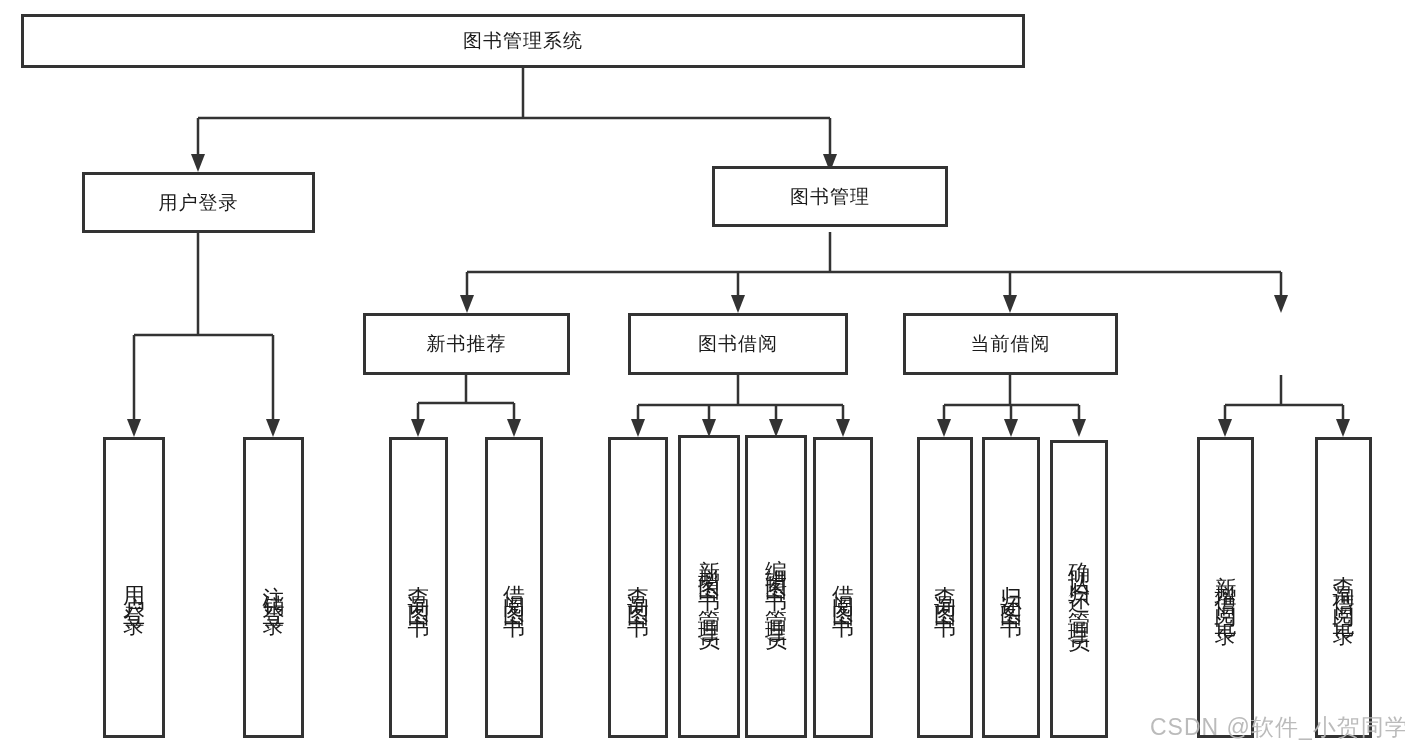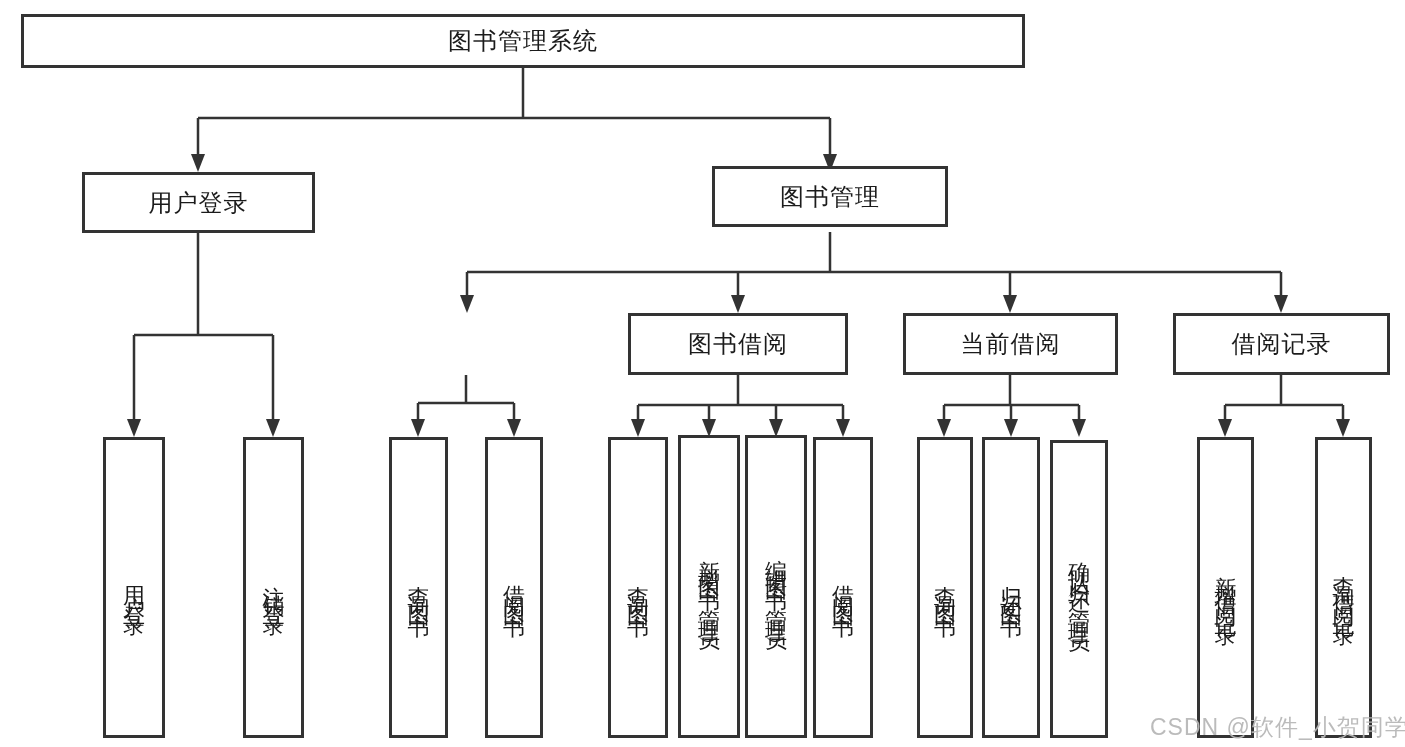--- a/index.html
+++ b/index.html
@@ -27,21 +27,21 @@
     border: 3px solid #333333;
     background: #ffffff;
     color: #1b1b1b;
     display: flex;
     align-items: center;
     justify-content: center;
     text-align: center;
     z-index: 2;
   }
   .node.h {
-    font-size: 24px;
+    font-size: 19px;
     letter-spacing: 1px;
   }
   .node.v {
     writing-mode: vertical-rl;
     text-orientation: mixed;
     font-size: 22px;
     letter-spacing: 10px;
     line-height: 1;
   }
   .watermark {
@@ -98,23 +98,23 @@
       <polygon points="1218,419 1232,419 1225,437"></polygon>
       <polygon points="1336,419 1350,419 1343,437"></polygon>
     </g>
   </svg>
 
   <div class="node h" style="left:21px; top:14px; width:1004px; height:54px">图书管理系统</div>
 
   <div class="node h" style="left:82px; top:172px; width:233px; height:61px">用户登录</div>
   <div class="node h" style="left:712px; top:166px; width:236px; height:61px">图书管理</div>
 
+  <div class="node h" style="left:363px; top:313px; width:207px; height:62px">新书推荐</div>
   <div class="node h" style="left:903px; top:313px; width:215px; height:62px">当前借阅</div>
   <div class="node h" style="left:628px; top:313px; width:220px; height:62px">图书借阅</div>
-  <div class="node h" style="left:1173px; top:313px; width:217px; height:62px">借阅记录</div>
 
   <div class="node v" style="left:103px; top:437px; width:62px; height:301px">用户登录</div>
   <div class="node v" style="left:243px; top:437px; width:61px; height:301px">注销登录</div>
 
   <div class="node v" style="left:389px; top:437px; width:59px; height:301px">查询图书</div>
   <div class="node v" style="left:485px; top:437px; width:58px; height:301px">借阅图书</div>
 
   <div class="node v" style="left:608px; top:437px; width:60px; height:301px">查询图书</div>
   <div class="node v" style="left:678px; top:435px; width:62px; height:303px">新增图书（管理员）</div>
   <div class="node v" style="left:745px; top:435px; width:62px; height:303px">编辑图书（管理员）</div>

